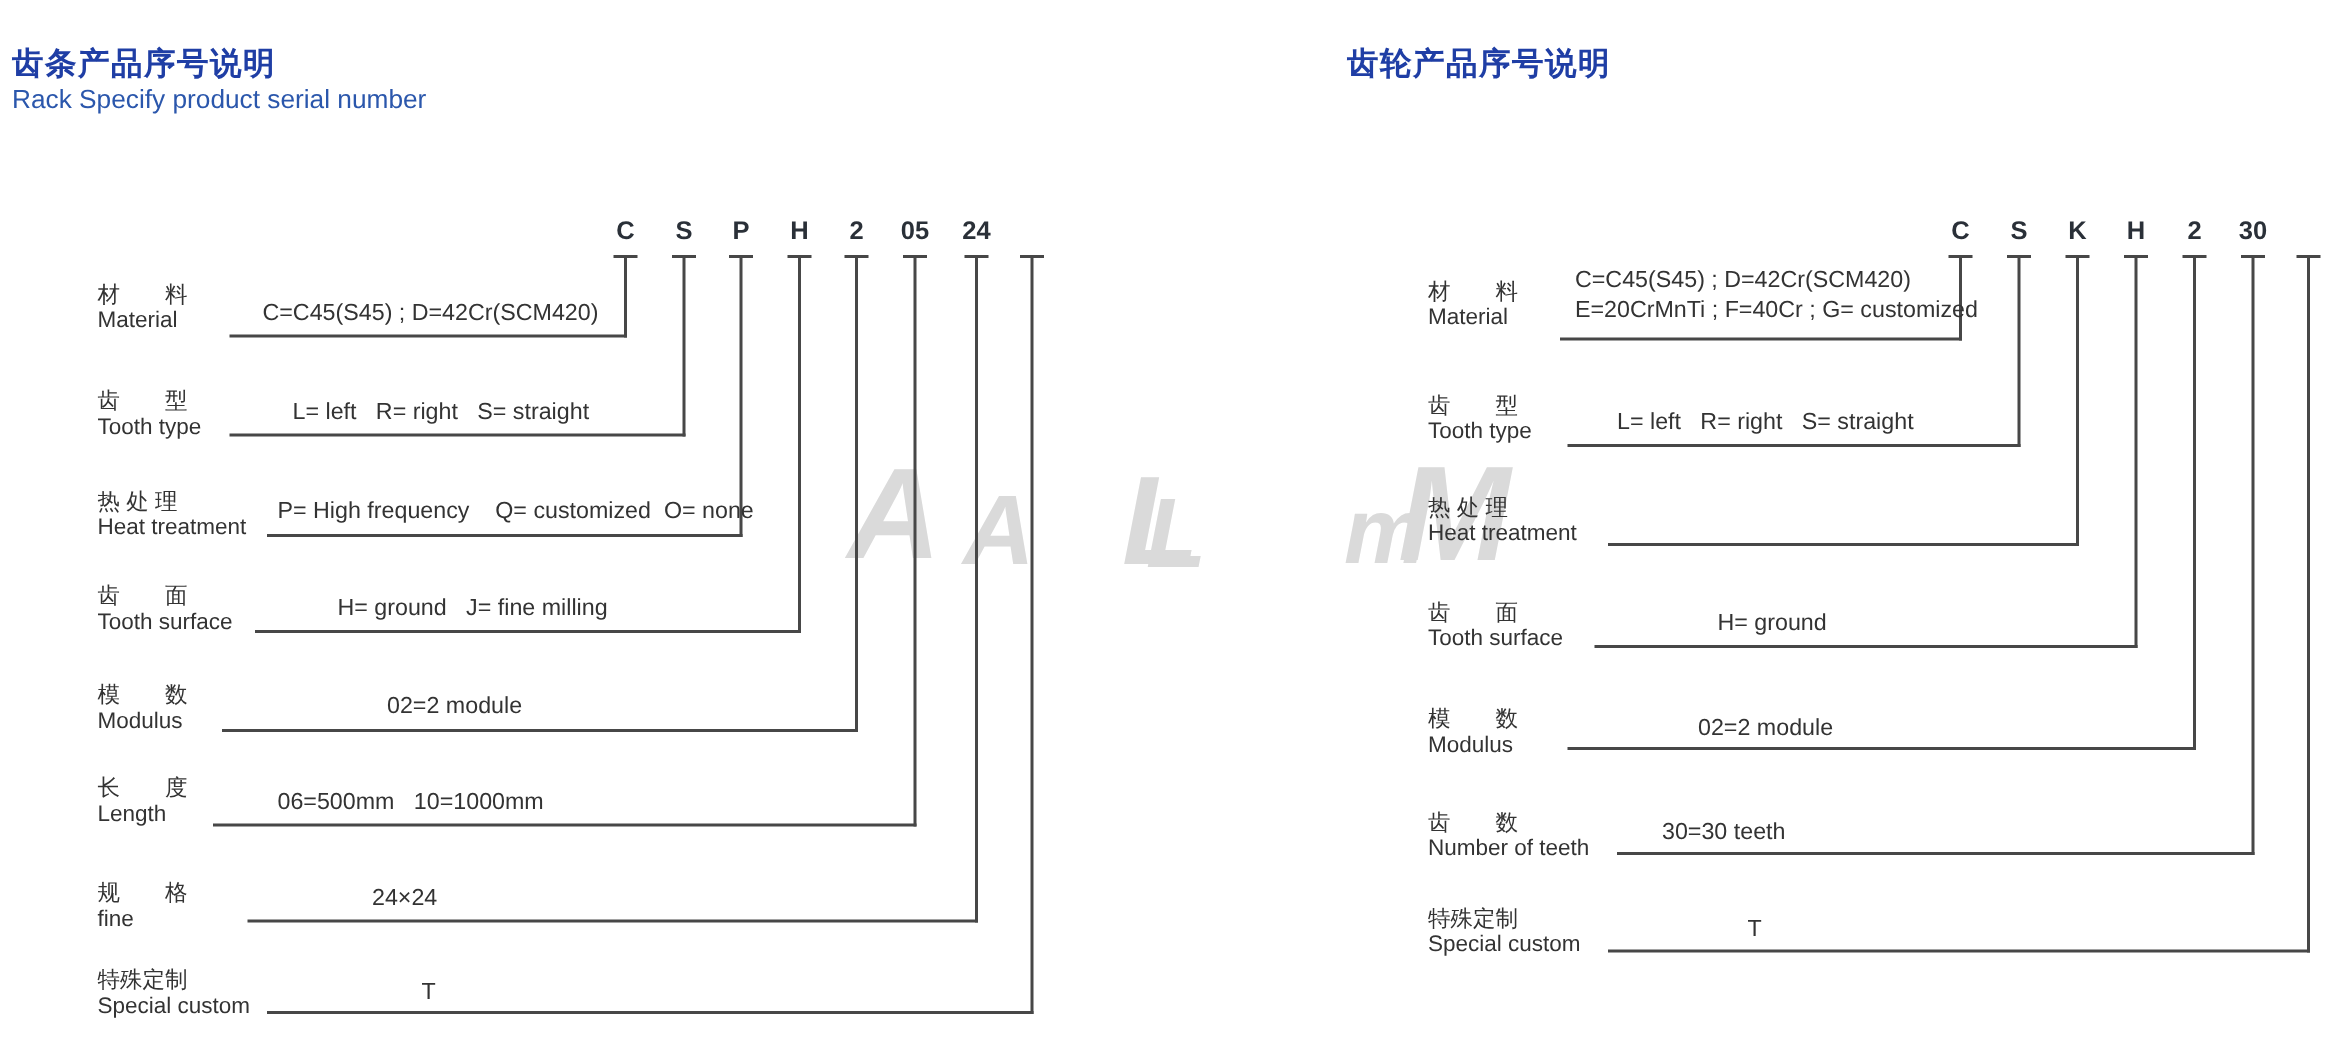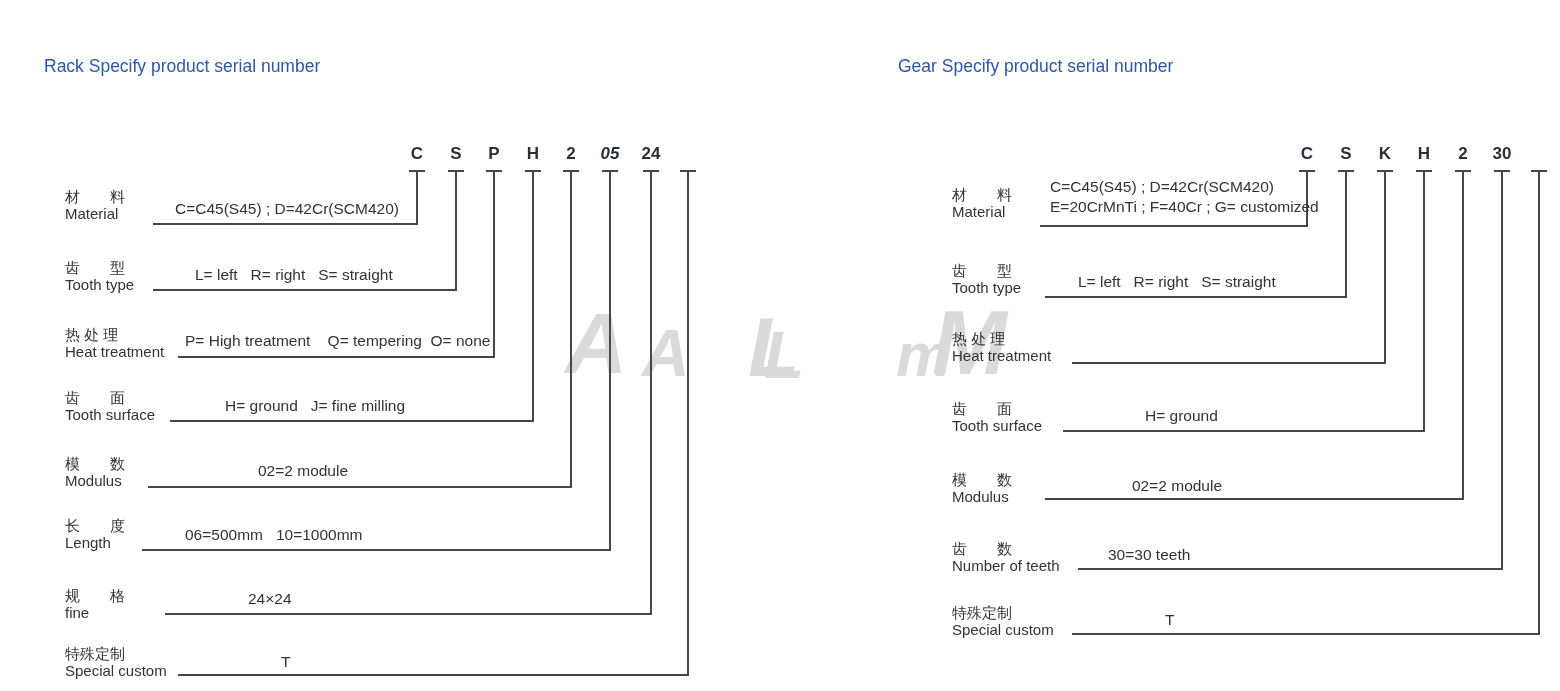--- a/index.html
+++ b/index.html
@@ -63,57 +63,58 @@
 
   <div class="watermark" id="watermark">
       <div class="wm-letter" style="left: 565px; top: 300px; font-size: 86px;">A</div>
       <div class="wm-letter" style="left: 642px; top: 320px; font-size: 66px;">A</div>
       <div class="wm-letter" style="left: 748px; top: 305px; font-size: 84px;">L</div>
       <div class="wm-letter" style="left: 764px; top: 322px; font-size: 66px;">L</div>
       <div class="wm-letter" style="left: 896px; top: 324px; font-size: 62px;">m</div>
       <div class="wm-letter" style="left: 932px; top: 298px; font-size: 90px;">M</div>
     </div>
 
-  <h2 class="title-en" style="left:8px;top:56px;margin-left:36px;">Rack Specify product serial number</h2>
+  <h1 class="title-zh" style="left:8px;top:28px;">齿条产品序号说明</h1>
+  <h2 class="title-en" style="left:8px;top:56px;">Rack Specify product serial number</h2>
 
-  <h2 class="title-en" style="left:898px;top:56px;">Gear Specify product serial number</h2>
+  <h1 class="title-zh" style="left:898px;top:28px;">齿轮产品序号说明</h1>
 
   <div class="diagram" id="rack-diagram">
       <div class="code-letter" style="left: 417px; top: 144px;">C</div>
       <div class="code-tick" style="left: 409px; top: 170px;"></div>
       <div class="vline" style="left: 416px; top: 172px; height: 53px;"></div>
       <div class="code-letter" style="left: 456px; top: 144px;">S</div>
       <div class="code-tick" style="left: 448px; top: 170px;"></div>
       <div class="vline" style="left: 455px; top: 172px; height: 119px;"></div>
       <div class="code-letter" style="left: 494px; top: 144px;">P</div>
       <div class="code-tick" style="left: 486px; top: 170px;"></div>
       <div class="vline" style="left: 493px; top: 172px; height: 186px;"></div>
       <div class="code-letter" style="left: 533px; top: 144px;">H</div>
       <div class="code-tick" style="left: 525px; top: 170px;"></div>
       <div class="vline" style="left: 532px; top: 172px; height: 250px;"></div>
       <div class="code-letter" style="left: 571px; top: 144px;">2</div>
       <div class="code-tick" style="left: 563px; top: 170px;"></div>
       <div class="vline" style="left: 570px; top: 172px; height: 316px;"></div>
-      <div class="code-letter" style="left: 610px; top: 144px; font-style: italic;">05</div>
+      <div class="code-letter" style="left: 610px; top: 144px;">05</div>
       <div class="code-tick" style="left: 602px; top: 170px;"></div>
       <div class="vline" style="left: 609px; top: 172px; height: 379px;"></div>
       <div class="code-letter" style="left: 651px; top: 144px;">24</div>
       <div class="code-tick" style="left: 643px; top: 170px;"></div>
       <div class="vline" style="left: 650px; top: 172px; height: 443px;"></div>
       <div class="code-letter" style="left: 688px; top: 144px;"></div>
       <div class="code-tick" style="left: 680px; top: 170px;"></div>
       <div class="vline" style="left: 687px; top: 172px; height: 504px;"></div>
       <div class="row-label" style="left: 65px; top: 188px;"><div class="zh">材　　料</div><div class="en">Material</div></div>
       <div class="row-value" style="left: 175px; top: 199px;">C=C45(S45) ; D=42Cr(SCM420)</div>
       <div class="hline" style="left: 153px; top: 223px; width: 265px;"></div>
       <div class="row-label" style="left: 65px; top: 259px;"><div class="zh">齿　　型</div><div class="en">Tooth type</div></div>
       <div class="row-value" style="left: 195px; top: 265px;">L= left   R= right   S= straight</div>
       <div class="hline" style="left: 153px; top: 289px; width: 304px;"></div>
       <div class="row-label" style="left: 65px; top: 326px;"><div class="zh">热 处 理</div><div class="en">Heat treatment</div></div>
-      <div class="row-value" style="left: 185px; top: 331px;">P= High treatment    Q= tempering  O= none</div>
+      <div class="row-value" style="left: 185px; top: 331px;">P= High frequency    Q= customized  O= none</div>
       <div class="hline" style="left: 178px; top: 356px; width: 317px;"></div>
       <div class="row-label" style="left: 65px; top: 389px;"><div class="zh">齿　　面</div><div class="en">Tooth surface</div></div>
       <div class="row-value" style="left: 225px; top: 396px;">H= ground   J= fine milling</div>
       <div class="hline" style="left: 170px; top: 420px; width: 364px;"></div>
       <div class="row-label" style="left: 65px; top: 455px;"><div class="zh">模　　数</div><div class="en">Modulus</div></div>
       <div class="row-value" style="left: 258px; top: 461px;">02=2 module</div>
       <div class="hline" style="left: 148px; top: 486px; width: 424px;"></div>
       <div class="row-label" style="left: 65px; top: 517px;"><div class="zh">长　　度</div><div class="en">Length</div></div>
       <div class="row-value" style="left: 185px; top: 525px;">06=500mm   10=1000mm</div>
       <div class="hline" style="left: 142px; top: 549px; width: 469px;"></div>

